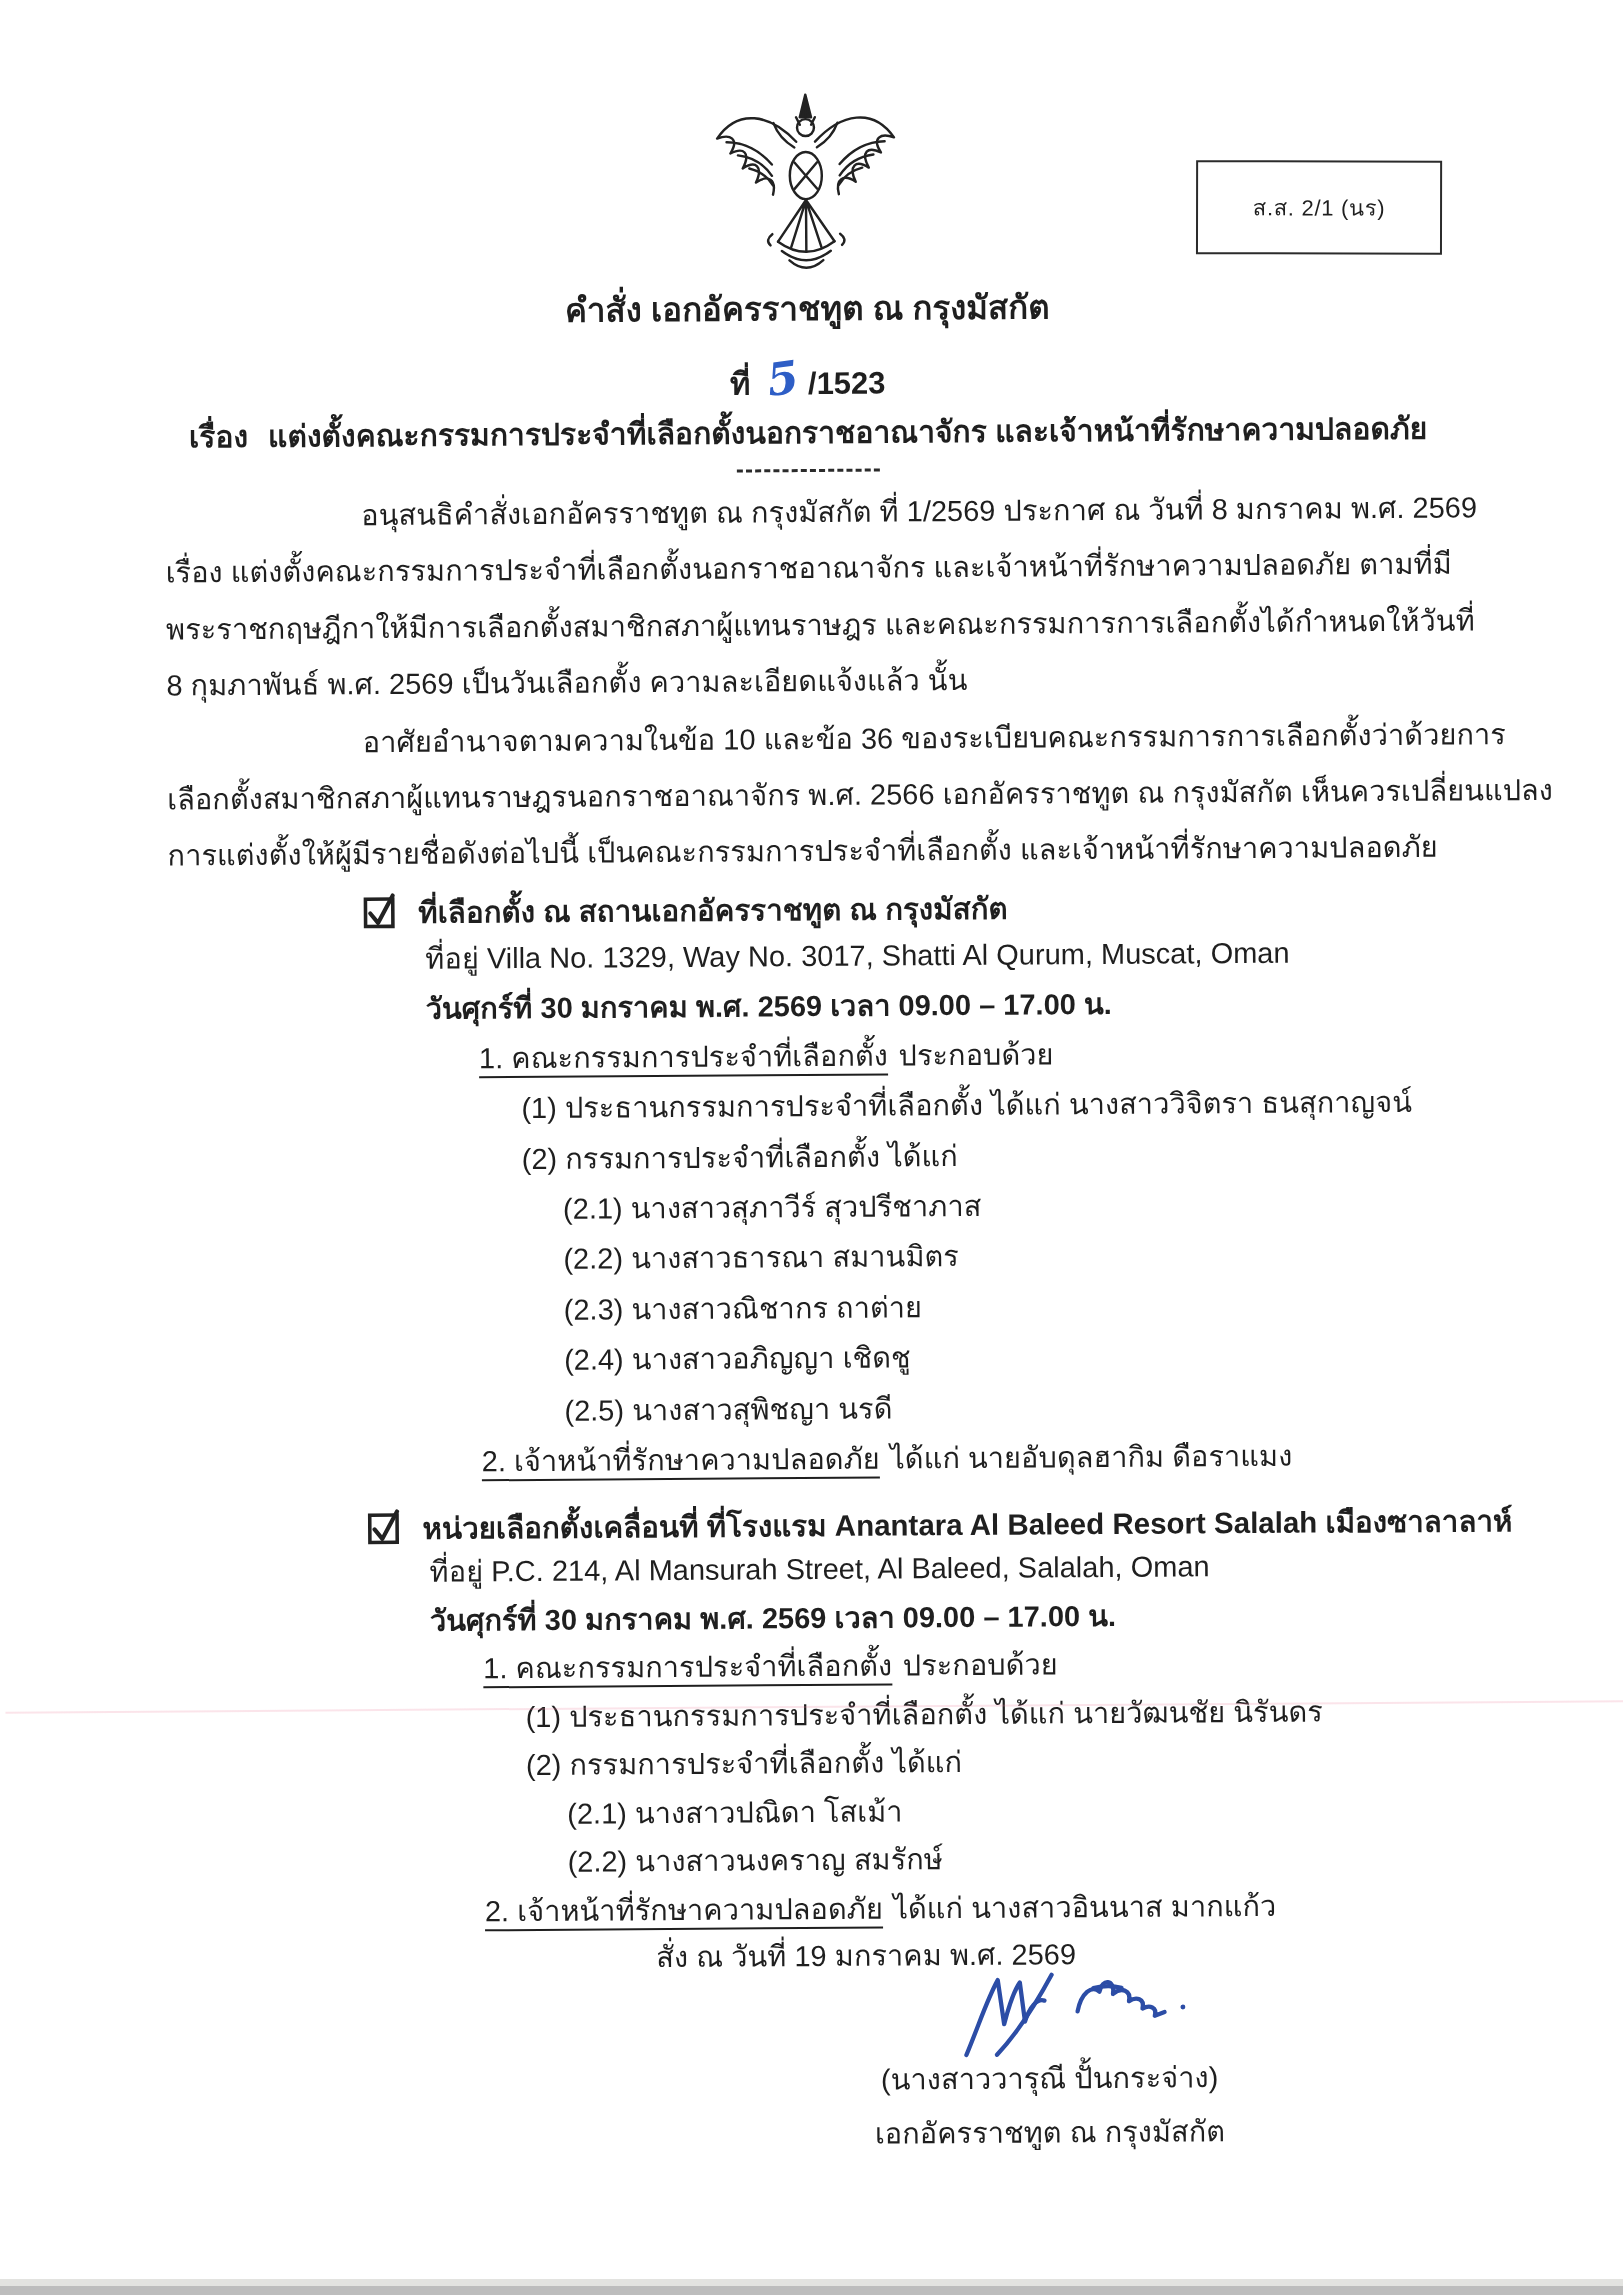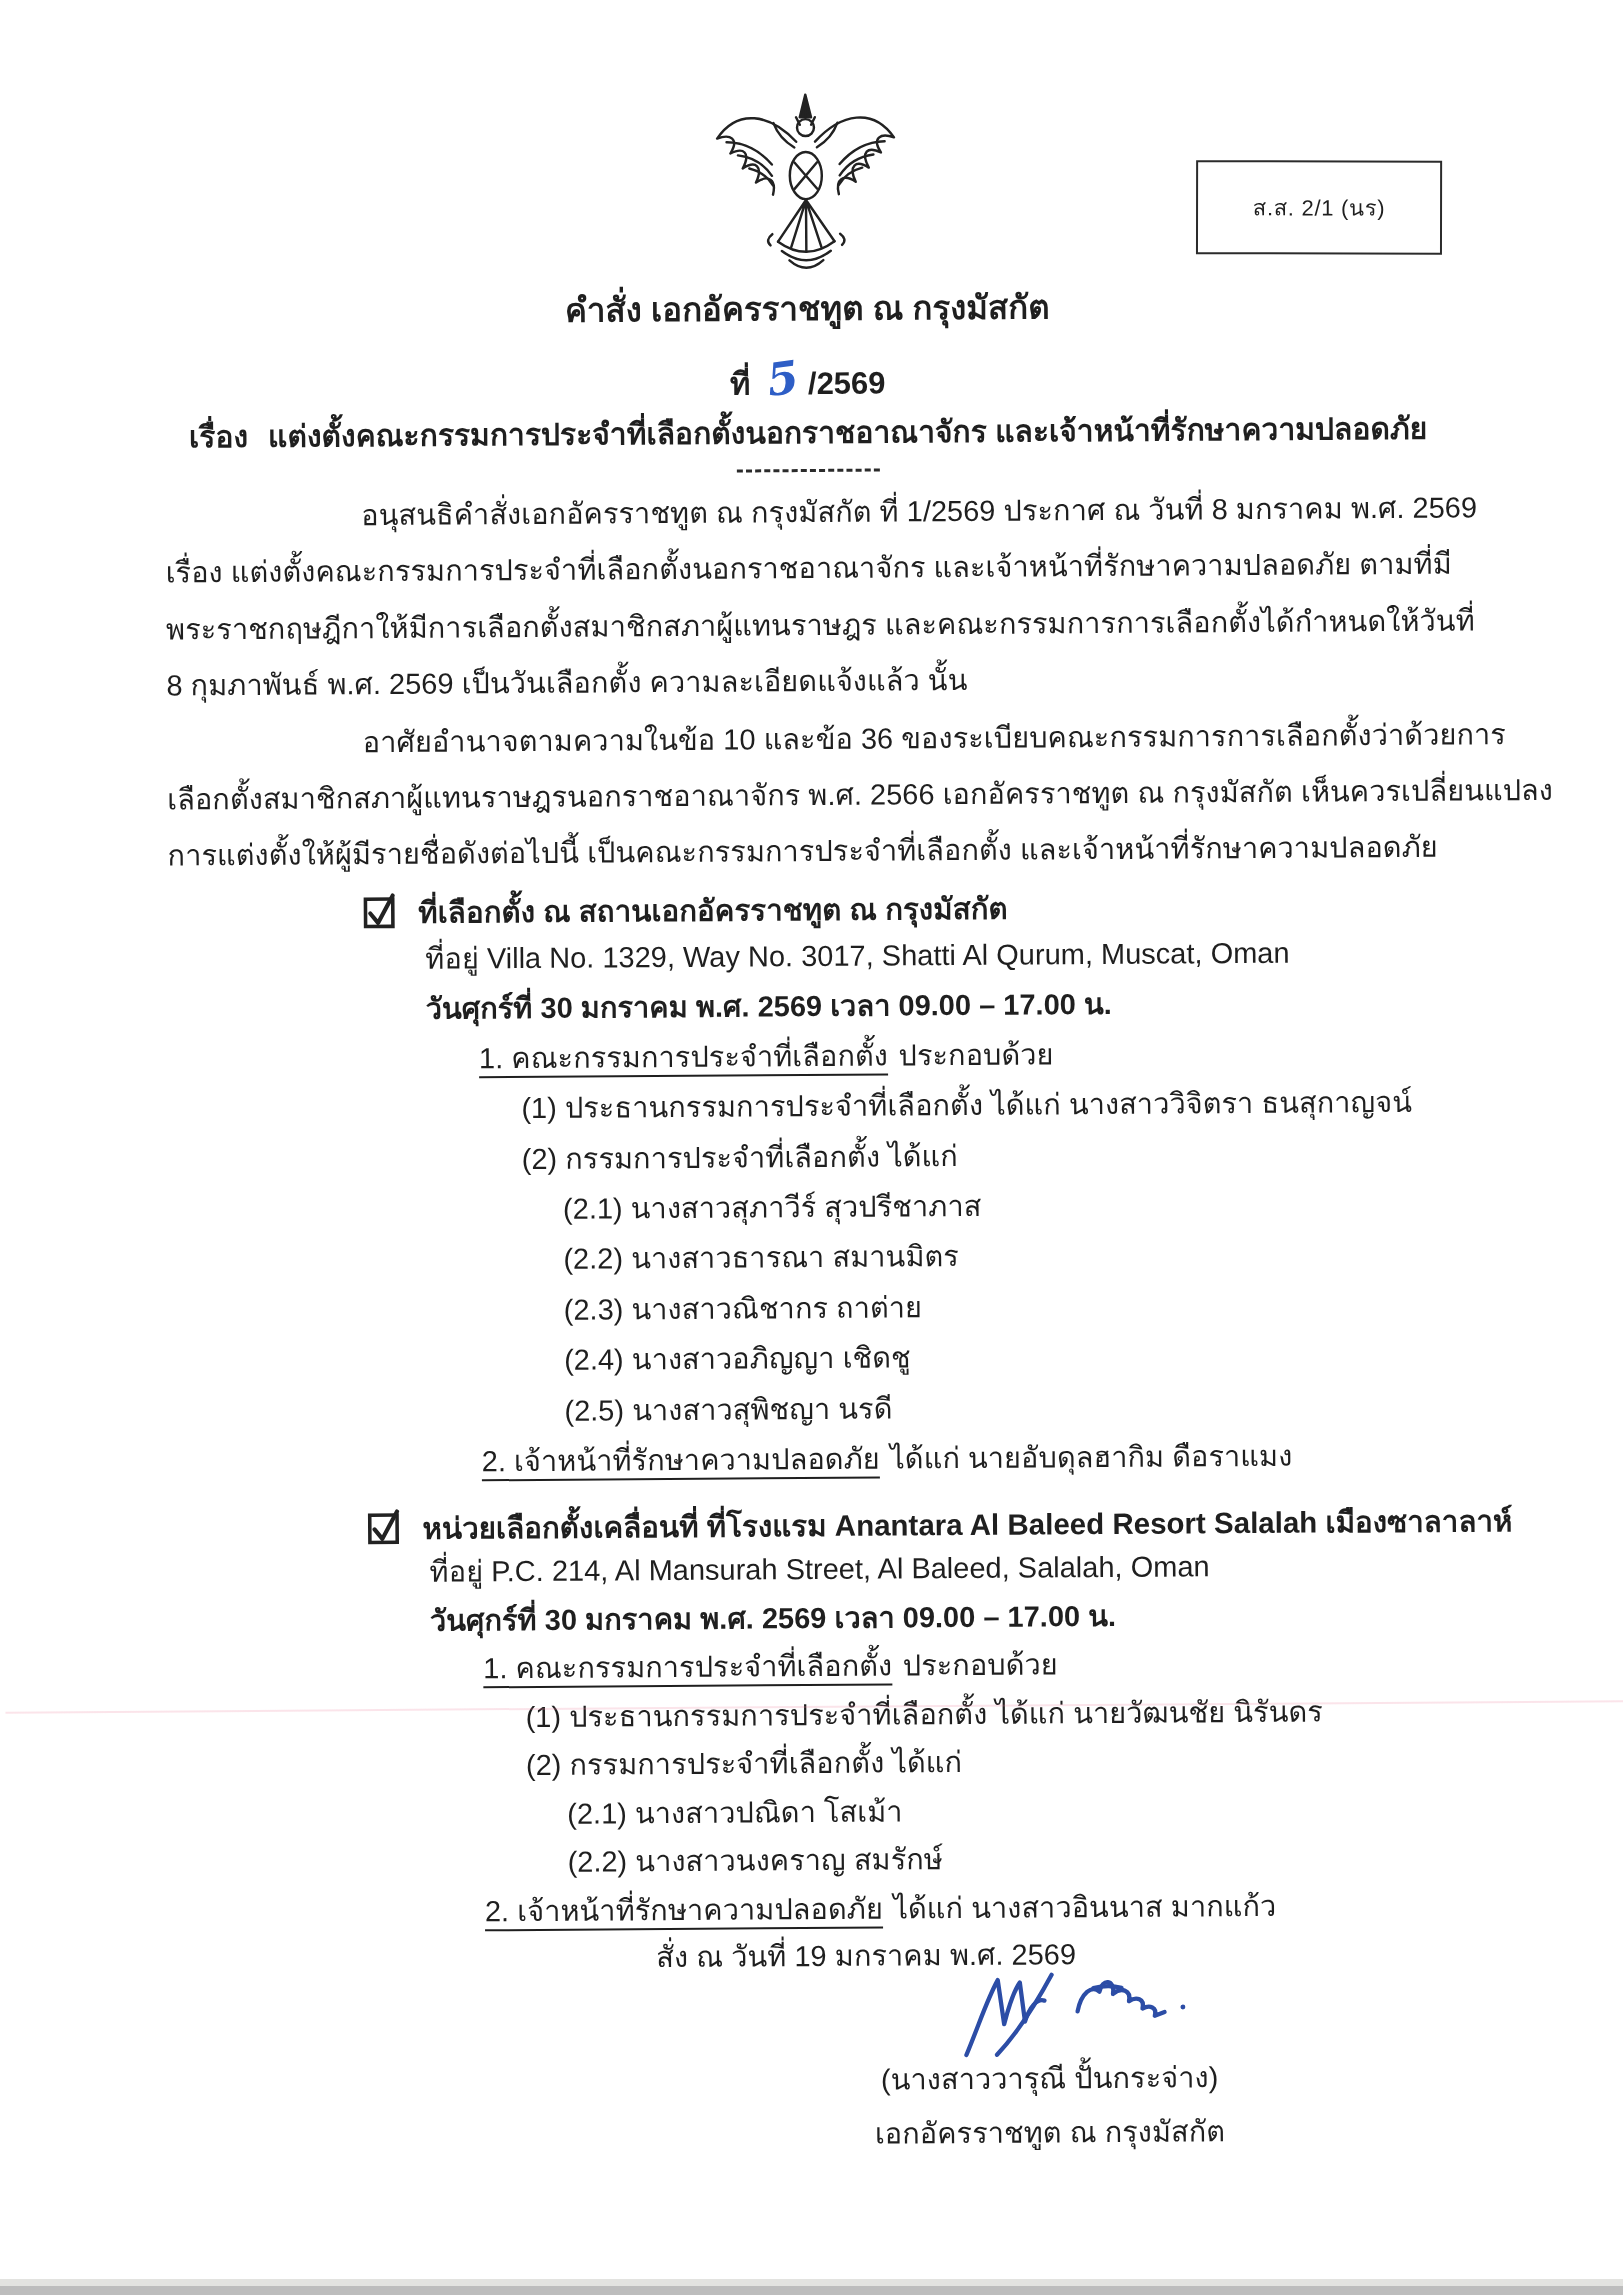--- a/index.html
+++ b/index.html
@@ -81,21 +81,21 @@
       <path d="M74,154 q-8,6 -2,12 M146,154 q8,6 2,12"></path>
     </svg>
 
     <div class="formbox">
       <span>ส.ส. 2/1 (นร)</span>
     </div>
 
     <div class="line center b title" style="top:288px">คำสั่ง เอกอัครราชทูต ณ กรุงมัสกัต</div>
 
     <div class="line center b order-num-wrap" style="top:350px">
-      <span>ที่</span><span class="blue-num">5</span><span>/2569</span>
+      <span>ที่</span><span class="blue-num">5</span><span>/1523</span>
     </div>
 
     <div class="line center b subject" style="top:413px">
       <span class="subject-label">เรื่อง</span><span>แต่งตั้งคณะกรรมการประจำที่เลือกตั้งนอกราชอาณาจักร และเจ้าหน้าที่รักษาความปลอดภัย</span>
     </div>
 
     <div class="sep"></div>
 
     <div class="line" style="left:364px;top:494px">อนุสนธิคำสั่งเอกอัครราชทูต ณ กรุงมัสกัต ที่ 1/2569 ประกาศ ณ วันที่ 8 มกราคม พ.ศ. 2569</div>
     <div class="line" style="left:168px;top:550px">เรื่อง แต่งตั้งคณะกรรมการประจำที่เลือกตั้งนอกราชอาณาจักร และเจ้าหน้าที่รักษาความปลอดภัย ตามที่มี</div>

